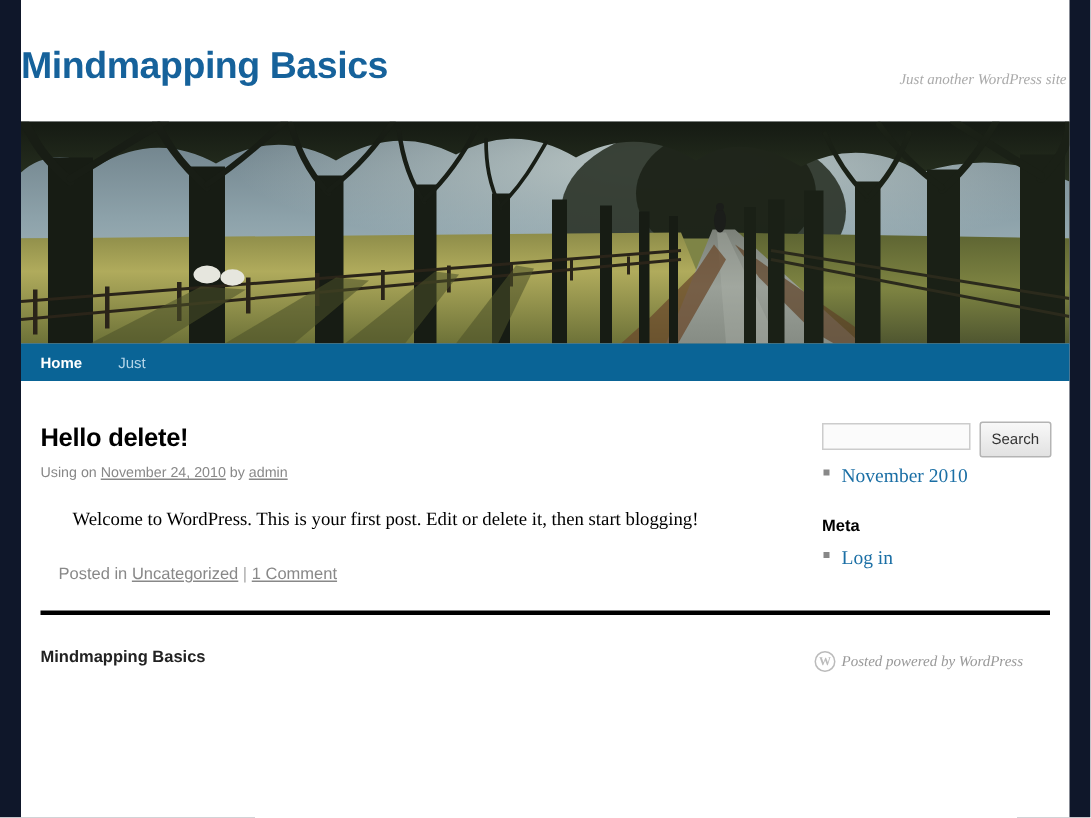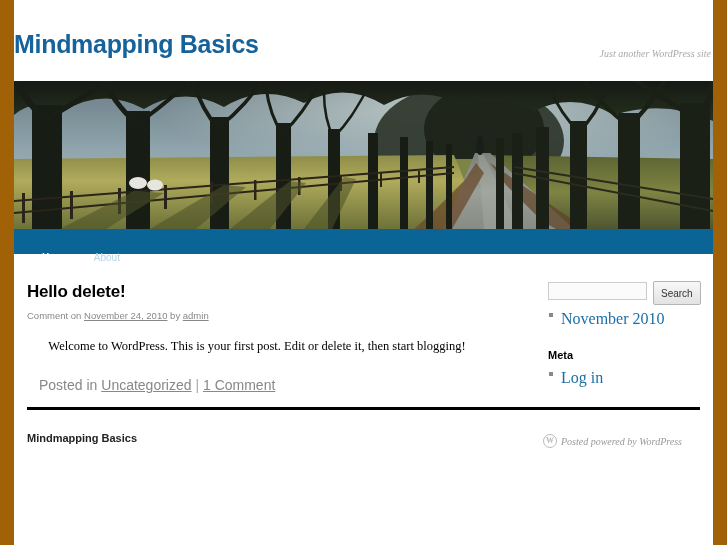--- a/index.html
+++ b/index.html
@@ -10,21 +10,21 @@
     width: 727px;
     height: 545px;
     background: #ffffff;
     font-family: "Liberation Sans", sans-serif;
     overflow: hidden;
   }
   #wrapper {
     position: relative;
     width: 727px;
     height: 545px;
-    background: #a16207;
+    background: #0f172a;
   }
   
   #page {
     position: absolute;
     left: 14px;
     top: 0;
     width: 699px;
     height: 545px;
     background: #ffffff;
   }
@@ -75,21 +75,21 @@
   #access {
     position: absolute;
     left: 0;
     top: 229px;
     width: 699px;
     height: 25px;
     background: #0a6496;
   }
   #access ul {
     list-style: none;
-    margin: 16px;
+    margin: 1px;
     padding: 0;
     height: 35px;
   }
   #access li {
     float: left;
     height: 25px;
   }
   #access a {
     display: block;
     padding: 0 12px;
@@ -140,21 +140,21 @@
     margin-top: 16px;
     font-family: "Liberation Serif", serif;
     font-size: 12.5px;
     line-height: 1.5;
     color: #000000;
     text-align: center;
   }
   .entry-utility {
     margin-top: 21px;
     font-family: "Liberation Sans", sans-serif;
-    font-size: 14px;
+    font-size: 11px;
     color: #888888;
     padding-left: 12px;
   }
   .entry-utility a {
     color: #888888;
     text-decoration: underline;
   }
   .sep {
     color: #aaaaaa;
   }
@@ -211,21 +211,21 @@
   .widget ul {
     list-style: none;
     margin: 6px 0 0 0;
     padding: 0;
   }
   .widget ul li {
     position: relative;
     padding-left: 13px;
     margin-bottom: 4px;
     font-family: "Liberation Serif", serif;
-    font-size: 16px;
+    font-size: 13px;
     line-height: 1.35;
     color: #777777;
   }
   .widget ul li::before {
     content: "";
     position: absolute;
     left: 1px;
     top: 5px;
     width: 4px;
     height: 4px;
@@ -438,33 +438,33 @@
         <rect x="0" y="0" width="699" height="148" fill="none"></rect>
       </svg>
     </div>
 
     <div id="access">
       <ul>
         <li class="current">
           <a href="#">Home</a>
         </li>
         <li>
-          <a href="#">About</a>
+          <a href="#">Just</a>
         </li>
       </ul>
     </div>
 
     <div id="main">
 
       <div id="container">
         <div class="post">
           <h1 class="entry-title">Hello delete!</h1>
 
           <div class="entry-meta">
-            <span>Comment on </span><a href="#">November 24, 2010</a><span> by </span><a href="#">admin</a>
+            <span>Using on </span><a href="#">November 24, 2010</a><span> by </span><a href="#">admin</a>
           </div>
 
           <div class="entry-content">
             <p style="margin:0;">Welcome to WordPress. This is your first post. Edit or delete it, then start blogging!</p>
           </div>
 
           <div class="entry-utility">
             <span>Posted in </span><a href="#">Uncategorized</a><span class="sep"> | </span><a href="#">1 Comment</a>
           </div>
         </div>

